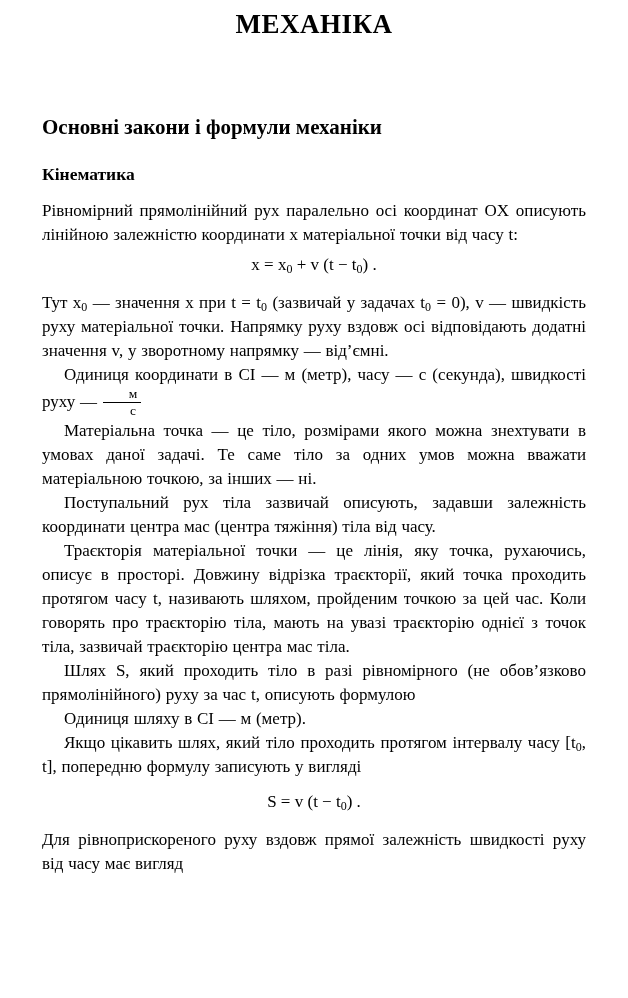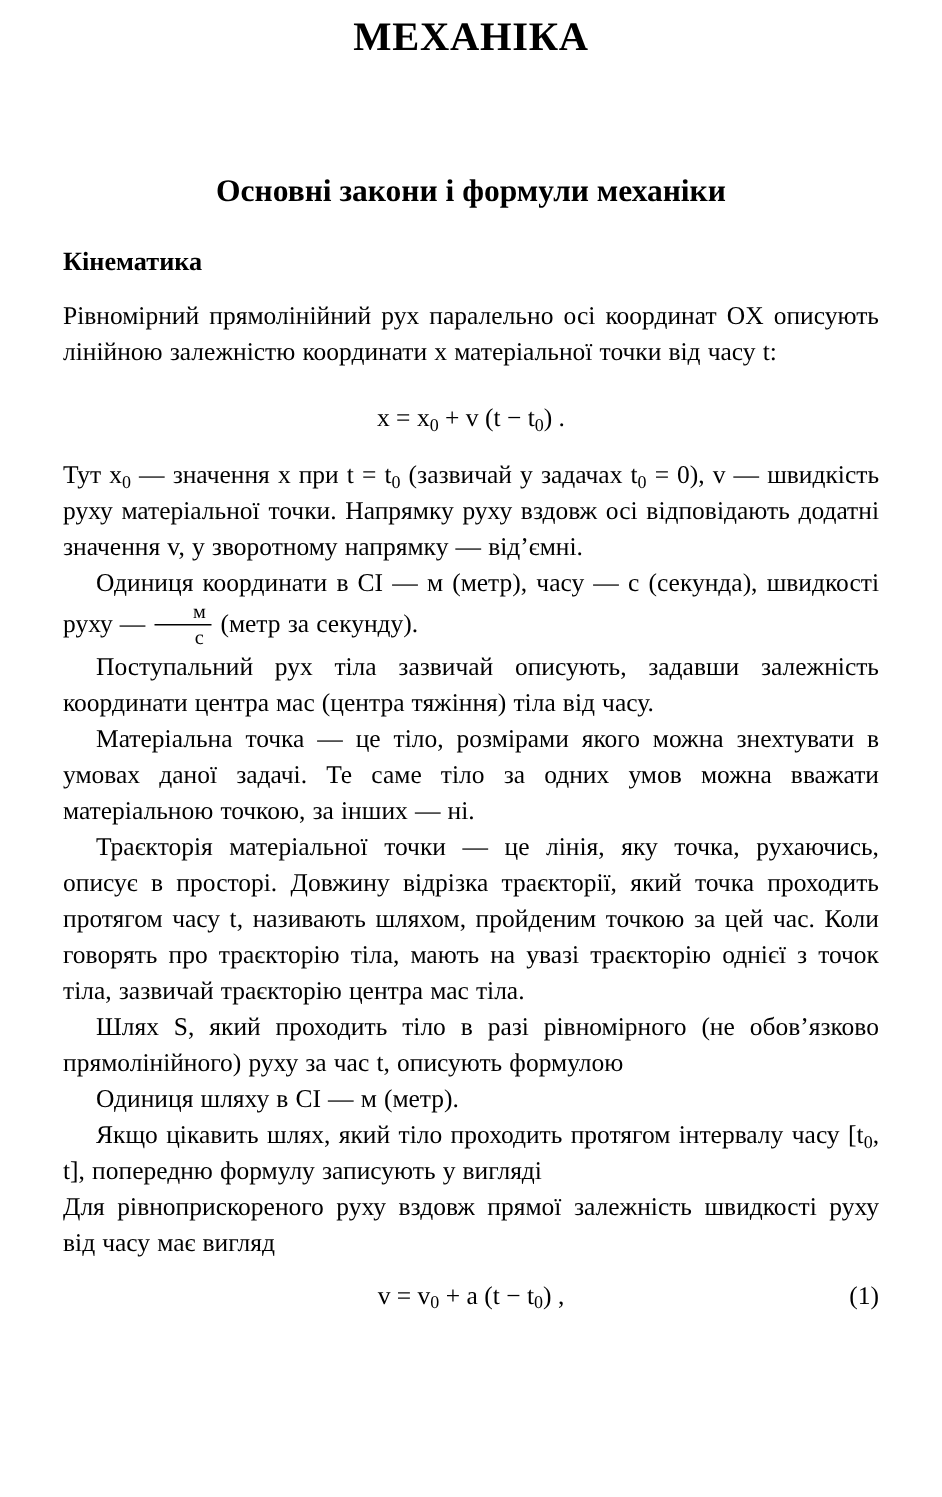--- a/index.html
+++ b/index.html
@@ -8,38 +8,38 @@
     width: 628px; height: 998px; overflow: hidden;
     color: #000;
     font-family: "Liberation Serif", "DejaVu Serif", serif;
   }
   .page { padding: 8px 42px 0 42px; }
   .chapter-title {
     text-align: center; font-size: 27px; font-weight: bold;
     letter-spacing: 0.5px; line-height: 1.2;
   }
   .section-title {
-    text-align: center; font-size: 21px; font-weight: bold;
+    text-align: left; font-size: 21px; font-weight: bold;
     margin-top: 74px; line-height: 1.25;
   }
   .subsection-title {
     text-align: left; font-size: 17.5px; font-weight: bold;
     margin-top: 23px; line-height: 1.25;
   }
   .body-text { margin-top: 13px; }
   .para {
     font-size: 17px; line-height: 24px; text-align: justify;
     word-spacing: 0.5px;
   }
   .para.indent { text-indent: 22px; }
   .formula {
     text-align: center; font-size: 17px; line-height: 26px;
     margin: 10px 0 13px 0; position: relative;
   }
-  .formula.first { margin-top: 19px; }
+  .formula.first { margin-top: 5px; }
   .r-n { font-style: normal; }
   .r-i { }
   .r-b { font-weight: normal; }
   sub.r-sub { font-size: 12px; font-style: normal; line-height: 0; vertical-align: -0.25em; }
   .frac {
     display: inline-block; vertical-align: middle; text-align: center;
     font-size: 13.5px; line-height: 1.1; margin: 0 1px;
   }
   .frac .num { display: block; border-bottom: 1px solid #000; padding: 0 4px 1px 4px; }
   .frac .den { display: block; padding-top: 1px; }
@@ -57,37 +57,34 @@
   <h3 class="subsection-title">Кінематика</h3>
 
   <div class="body-text">
 
     <p class="para"><span class="r-b">Рівномірний прямолінійний рух </span><span class="r-n">паралельно осі координат </span><span class="r-i">OX</span><span class="r-n"> описують лінійною залежністю координати </span><span class="r-i">x</span><span class="r-n"> матеріальної точки від часу </span><span class="r-i">t</span><span class="r-n">:</span></p>
 
     <div class="formula first"><span class="r-i">x</span><span class="r-n"> = </span><span class="r-i">x</span><sub class="r-sub">0</sub><span class="r-n"> + </span><span class="r-i">v</span><span class="r-n"> (</span><span class="r-i">t</span><span class="r-n"> − </span><span class="r-i">t</span><sub class="r-sub">0</sub><span class="r-n">) .</span></div>
 
     <p class="para"><span class="r-n">Тут </span><span class="r-i">x</span><sub class="r-sub">0</sub><span class="r-n"> — значення </span><span class="r-i">x</span><span class="r-n"> при </span><span class="r-i">t</span><span class="r-n"> = </span><span class="r-i">t</span><sub class="r-sub">0</sub><span class="r-n"> (зазвичай у задачах </span><span class="r-i">t</span><sub class="r-sub">0</sub><span class="r-n"> = 0), </span><span class="r-i">v</span><span class="r-n"> — швидкість руху матеріальної точки. Напрямку руху вздовж осі відповідають додатні значення </span><span class="r-i">v</span><span class="r-n">, у зворотному напрямку — від’ємні.</span></p>
 
-    <p class="para indent"><span class="r-b">Одиниця </span><span class="r-n">координати в СІ — м (метр), часу — с (секунда), швидкості руху — </span><span class="frac"><span class="num">м</span><span class="den">с</span></span><span class="r-n"> (метр за секунду).</span></p>
+    <p class="para indent"><span class="r-b">Одиниця </span><span class="r-n">координати в СІ — м (метр), часу — с (секунда), швидкості руху — </span><span class="frac"><span class="num">м</span><span class="den">с</span></span></p>
+
+    <p class="para indent"><span class="r-b">Матеріальна точка</span><span class="r-n"> — це тіло, розмірами якого можна знехтувати в умовах даної задачі. Те саме тіло за одних умов можна вважати матеріальною точкою, за інших — ні.</span></p>
 
     <p class="para indent"><span class="r-n">Поступальний рух тіла зазвичай описують, задавши залежність координати центра мас (центра тяжіння) тіла від часу.</span></p>
-
-    <p class="para indent"><span class="r-b">Матеріальна точка</span><span class="r-n"> — це тіло, розмірами якого можна знехтувати в умовах даної задачі. Те саме тіло за одних умов можна вважати матеріальною точкою, за інших — ні.</span></p>
 
     <p class="para indent"><span class="r-b">Траєкторія</span><span class="r-n"> матеріальної точки — це лінія, яку точка, рухаючись, описує в просторі. Довжину відрізка траєкторії, який точка проходить протягом часу </span><span class="r-i">t</span><span class="r-n">, називають шляхом, пройденим точкою за цей час. Коли говорять про траєкторію тіла, мають на увазі траєкторію однієї з точок тіла, зазвичай траєкторію центра мас тіла.</span></p>
 
     <p class="para indent"><span class="r-b">Шлях </span><span class="r-i">S</span><span class="r-n">, який проходить тіло в разі рівномірного (не обов’язково прямолінійного) руху за час </span><span class="r-i">t</span><span class="r-n">, описують формулою</span></p>
 
 
     <p class="para indent"><span class="r-b">Одиниця </span><span class="r-n">шляху в СІ — м (метр).</span></p>
 
     <p class="para indent"><span class="r-n">Якщо цікавить шлях, який тіло проходить протягом інтервалу часу [</span><span class="r-i">t</span><sub class="r-sub">0</sub><span class="r-n">, </span><span class="r-i">t</span><span class="r-n">], попередню формулу записують у вигляді</span></p>
 
+    <div class="formula"><span class="r-i">S</span><span class="r-n"> = </span><span class="r-i">v</span><span class="r-n"> (</span><span class="r-i">t</span><span class="r-n"> − </span><span class="r-i">t</span><sub class="r-sub">0</sub><span class="r-n">) .</span></div>
 
     <p class="para"><span class="r-b">Для рівноприскореного руху вздовж прямої </span><span class="r-n">залежність швидкості руху від часу має вигляд</span></p>
 
-    <div class="formula">
-      <span><span class="r-i">v</span><span class="r-n"> = </span><span class="r-i">v</span><sub class="r-sub">0</sub><span class="r-n"> + </span><span class="r-i">a</span><span class="r-n"> (</span><span class="r-i">t</span><span class="r-n"> − </span><span class="r-i">t</span><sub class="r-sub">0</sub><span class="r-n">) ,</span></span>
-      <span class="eq-number">(1)</span>
-    </div>
 
   </div>
 </div>
 
 </body></html>

